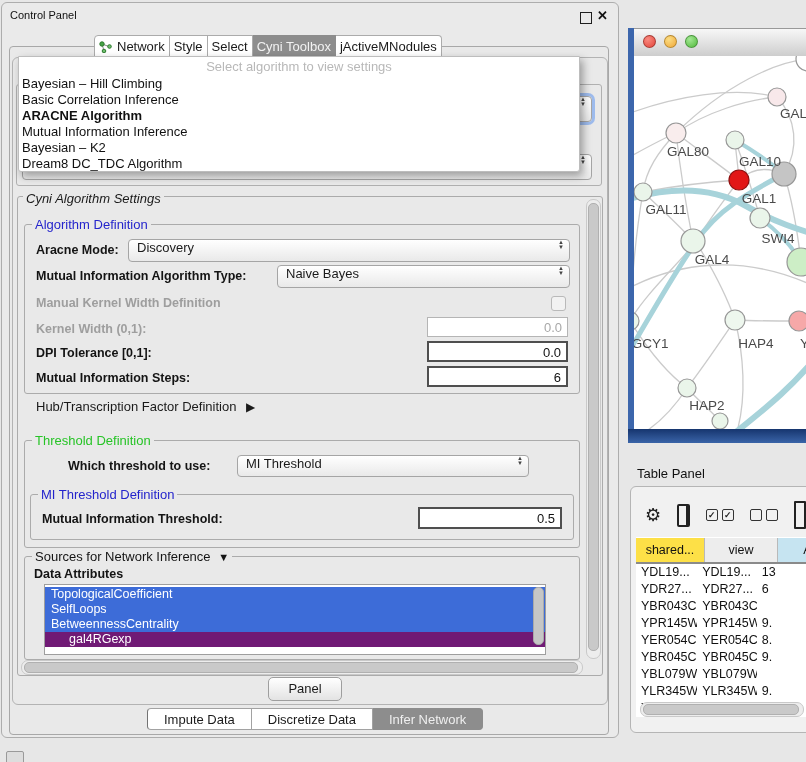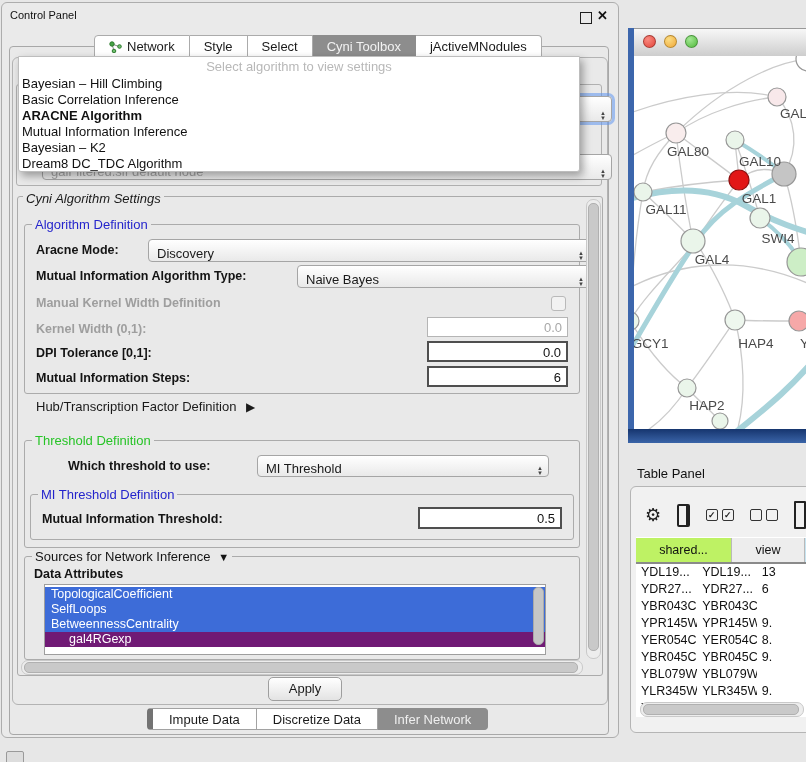--- a/index.html
+++ b/index.html
@@ -12,33 +12,33 @@
              border:1px solid #ADADAD;border-radius:6px;}
   #cp-title{left:10px;top:9px;font-size:11px;color:#111;}
   #cp-float{left:580px;top:12px;width:10px;height:10px;border:1.5px solid #1F1F1F;background:transparent;}
   #cp-close{left:597px;top:8px;font-size:13px;font-weight:bold;color:#111;}
 
   
   #cp-tabpane{left:9px;top:46px;width:598px;height:687px;background:#E9E9E9;
               border:1px solid #A8A8A8;border-radius:4px;}
   #cp-tabs{left:94px;top:35px;height:23px;display:flex;z-index:5;}
   .tab{background:#FFFFFF;border:1px solid #ABABAB;border-left:none;height:21px;
-       display:flex;align-items:center;padding:0 14px;font-size:13px;color:#1A1A1A;white-space:nowrap;}
+       display:flex;align-items:center;padding:0 4px;font-size:13px;color:#1A1A1A;white-space:nowrap;}
   .tab:first-child{border-left:1px solid #ABABAB;border-radius:4px 0 0 0;}
   .tab:last-child{border-radius:0 4px 0 0;}
   .tab.sel{background:#8D8D8D;color:#F2F2F2;border-color:#8D8D8D;}
   .tab .ticon{margin-right:5px;display:inline-flex;}
 
   
   #cp-inner{left:12px;top:57px;width:594px;height:646px;border:1px solid #B3B3B3;border-radius:6px;background:#E9E9E9;}
 
   
   #hidden-group{left:16px;top:84px;width:584px;height:100px;border:1px solid #B0B0B0;border-radius:3px;}
   .combo{background:linear-gradient(#FFFFFF,#E9E9E9);border:1px solid #A5A5A5;border-radius:4px;
-         display:flex;align-items:flex-end;padding-left:8px;font-size:13px;color:#1A1A1A;box-sizing:border-box;margin-left:20px;}
+         display:flex;align-items:flex-start;padding-left:8px;font-size:13px;color:#1A1A1A;box-sizing:border-box;}
   .combo .stepper{margin-left:auto;margin-right:5px;display:flex;flex-direction:column;align-items:center;
                   font-size:6px;line-height:5px;color:#444;}
   #hidden-combo1{left:22px;top:96px;width:570px;height:26px;box-shadow:0 0 0 3px rgba(95,150,240,.55);}
   #hidden-combo2{left:22px;top:154px;width:570px;height:26px;color:#A5A5A5;}
 
   
   #algo-dd{left:18px;top:56px;width:560px;height:114px;background:#FFFFFF;border:1px solid #BDBDBD;
            box-shadow:3px 4px 8px rgba(0,0,0,.35);z-index:40;border-radius:0 0 3px 3px;}
   #algo-dd .hint{height:17px;text-align:center;color:#B8B8B8;font-size:13px;padding-top:2px;}
   .dd-item{height:16px;line-height:16px;padding-left:3px;font-size:13px;color:#111;white-space:nowrap;}
@@ -82,21 +82,21 @@
   #v-thumb{left:1px;top:3px;width:9px;height:446px;background:#C9C9C9;border:1px solid #B0B0B0;border-radius:5px;}
   #h-scroll{left:21px;top:660px;width:560px;height:13px;background:#EDEDED;border:1px solid #C9C9C9;border-radius:7px;}
   #h-thumb{left:2px;top:1px;width:552px;height:9px;background:#C9C9C9;border:1px solid #B0B0B0;border-radius:5px;}
 
   #apply-btn{left:268px;top:677px;width:72px;height:22px;background:linear-gradient(#FFFFFF,#E3E3E3);
              border:1px solid #9E9E9E;border-radius:5px;text-align:center;line-height:21px;font-size:13px;}
 
   #bottom-tabs{left:147px;top:708px;display:flex;height:22px;}
   .btab{background:#FFFFFF;border:1px solid #A2A2A2;border-left:none;display:flex;align-items:center;
         padding:0 16px;font-size:13px;}
-  .btab:first-child{border-left:6px solid #737373;border-radius:4px 0 0 4px;}
+  .btab:first-child{border-left:1px solid #737373;border-radius:4px 0 0 4px;}
   .btab:last-child{border-radius:0 4px 4px 0;}
   .btab.sel{background:#8D8D8D;color:#EFEFEF;border-color:#8D8D8D;}
 
   #mini-icon{left:6px;top:751px;width:16px;height:12px;border:1px solid #9A9A9A;background:#DDDDDD;border-radius:2px;}
 
   
   #net-window{left:628px;top:28px;width:190px;height:415px;background:#3C66AC;}
   #net-titlebar{left:634px;top:28px;width:172px;height:28px;background:linear-gradient(#F7F7F7,#CCCCCC);
                 border-top:1px solid #999;border-bottom:1px solid #8E8E8E;}
   .tlight{position:absolute;top:35px;width:13px;height:13px;border-radius:50%;box-sizing:border-box;}
@@ -267,21 +267,21 @@
     </div>
   <div class="abs" id="attr-scroll"></div>
 
   <div class="abs" id="v-scroll">
     <div class="abs" id="v-thumb"></div>
   </div>
   <div class="abs" id="h-scroll">
     <div class="abs" id="h-thumb"></div>
   </div>
 
-  <div class="abs" id="apply-btn">Apply</div>
+  <div class="abs" id="apply-btn">Panel</div>
 
   <div class="abs" id="bottom-tabs">
       <div class="btab">Impute Data</div>
       <div class="btab">Discretize Data</div>
       <div class="btab sel">Infer Network</div>
     </div>
 
   <div class="abs" id="mini-icon"></div>
 
   <div class="abs" id="net-window"></div>
@@ -361,21 +361,21 @@
         <span class="cbx">✓</span>
       </span>
     <span class="cbpair">
         <span class="cbx"></span>
         <span class="cbx"></span>
       </span>
     <span id="tb-doc"></span>
   </div>
   <div class="abs" id="tp-table">
     <div id="tp-header">
-        <div class="th" style="width: 96px; background: #bef264;">shared...</div>
+        <div class="th" style="width: 69px; background: #fde047;">shared...</div>
         <div class="th" style="width: 73px; background: rgb(237, 237, 237);">view</div>
         <div class="th" style="width: 60px; background: rgb(198, 228, 241);">A</div>
       </div>
     <div id="tp-rows">
         <div class="tr">
           <div class="td" style="width: 75px;">YDL19...</div>
           <div class="td" style="width: 73px;">YDL19...</div>
           <div class="td" style="width: 60px;">13</div>
         </div>
         <div class="tr">

